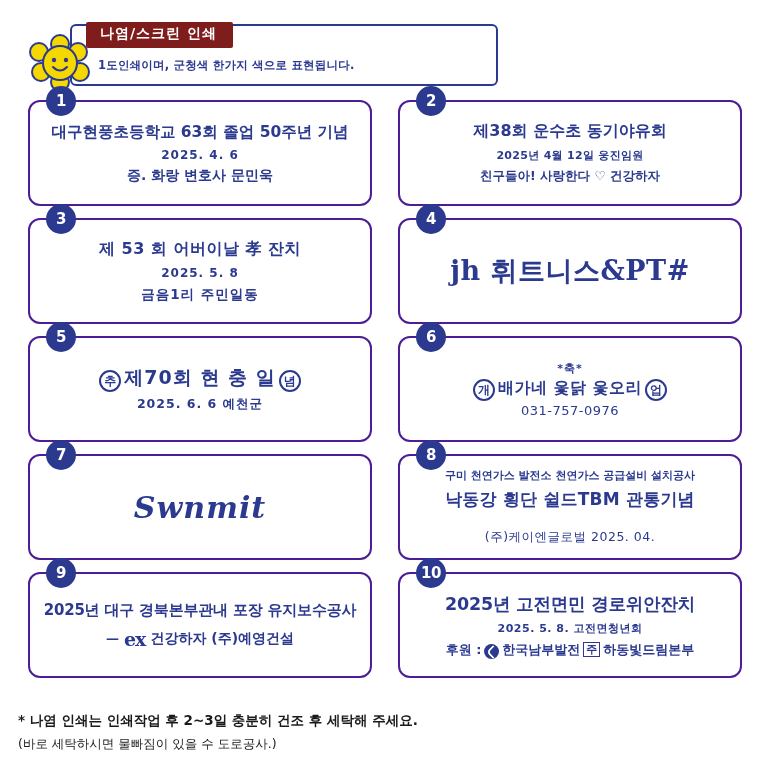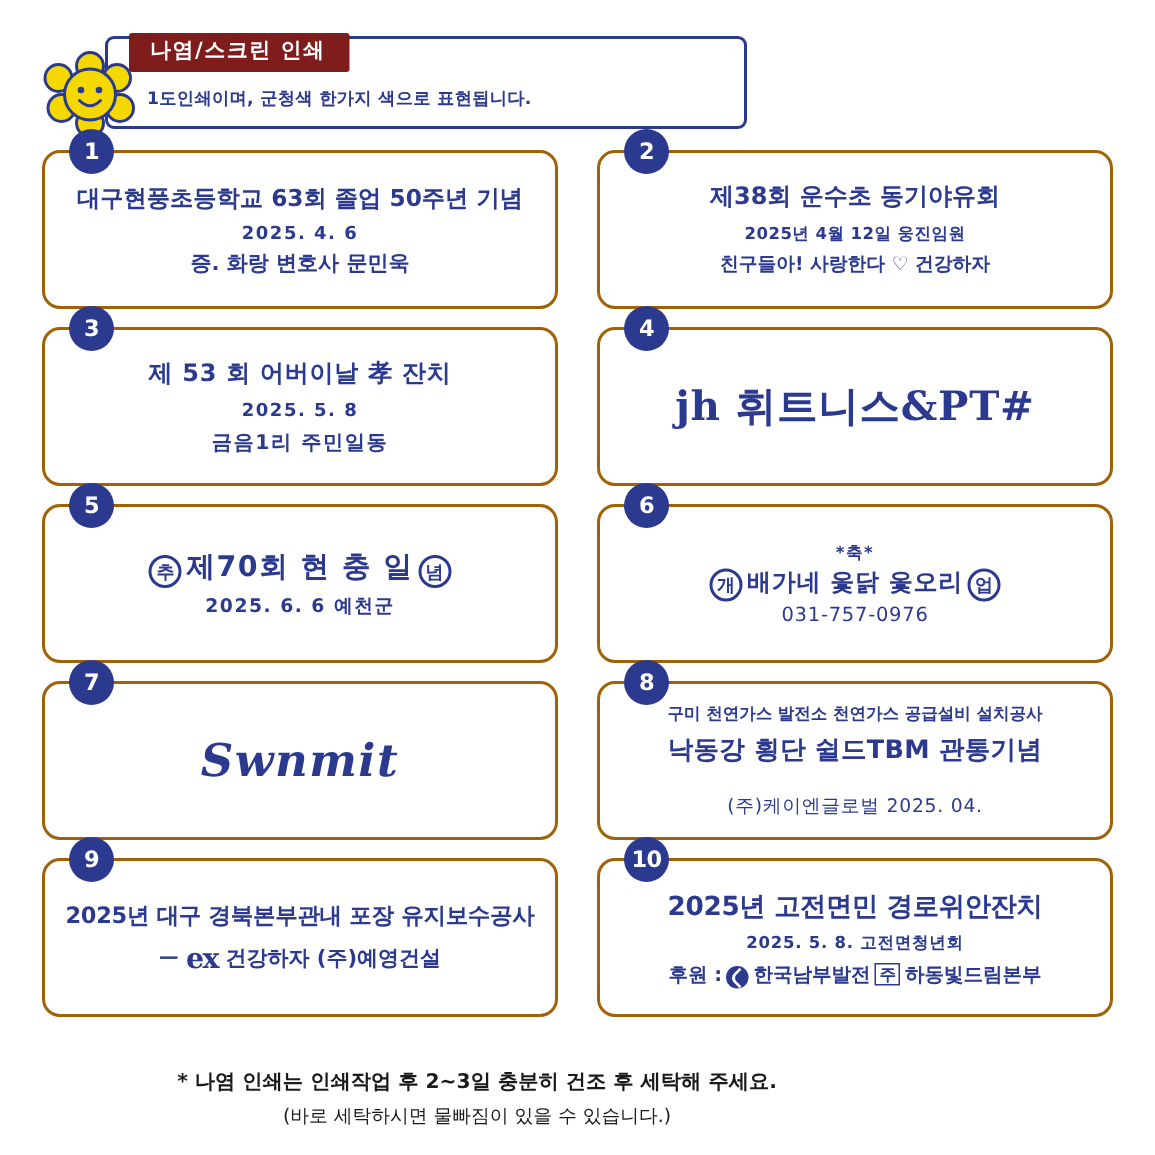--- a/index.html
+++ b/index.html
@@ -88,21 +88,21 @@
     margin-bottom: 12px;
   }
   .cell {
     position: relative;
     width: 344px;
   }
   .card {
     position: relative;
     width: 344px;
     height: 106px;
-    border: 2px solid #a16207;
+    border: 2px solid #4c1d95;
     border-radius: 12px;
     background: #ffffff;
     box-sizing: border-box;
     display: flex;
     flex-direction: column;
     align-items: center;
     justify-content: center;
     text-align: center;
     overflow: hidden;
   }
@@ -214,24 +214,23 @@
     font-weight: bold;
     vertical-align: middle;
     margin: 0 3px;
     box-sizing: border-box;
   }
   .inline-row { display: flex; align-items: center; justify-content: center; }
 
   
   .footer {
     position: absolute;
-    left: 4px;
+    left: 18px;
     top: 712px;
     width: 628px;
-    text-align: center;
   }
   .footer .f1 {
     font-size: 13.5px;
     font-weight: bold;
     color: #1a1a1a;
     margin-bottom: 6px;
   }
   .footer .f2 {
     font-size: 12.5px;
     color: #1a1a1a;
@@ -370,16 +369,16 @@
             <span>하동빛드림본부</span>
           </span>
         </div>
       </div>
     </div>
 
   </div>
 
   <div class="footer">
     <div class="f1">* 나염 인쇄는 인쇄작업 후 2~3일 충분히 건조 후 세탁해 주세요.</div>
-    <div class="f2">(바로 세탁하시면 물빠짐이 있을 수 있습니다.)</div>
+    <div class="f2">(바로 세탁하시면 물빠짐이 있을 수 도로공사.)</div>
   </div>
 
 </div>
 
 </body></html>

